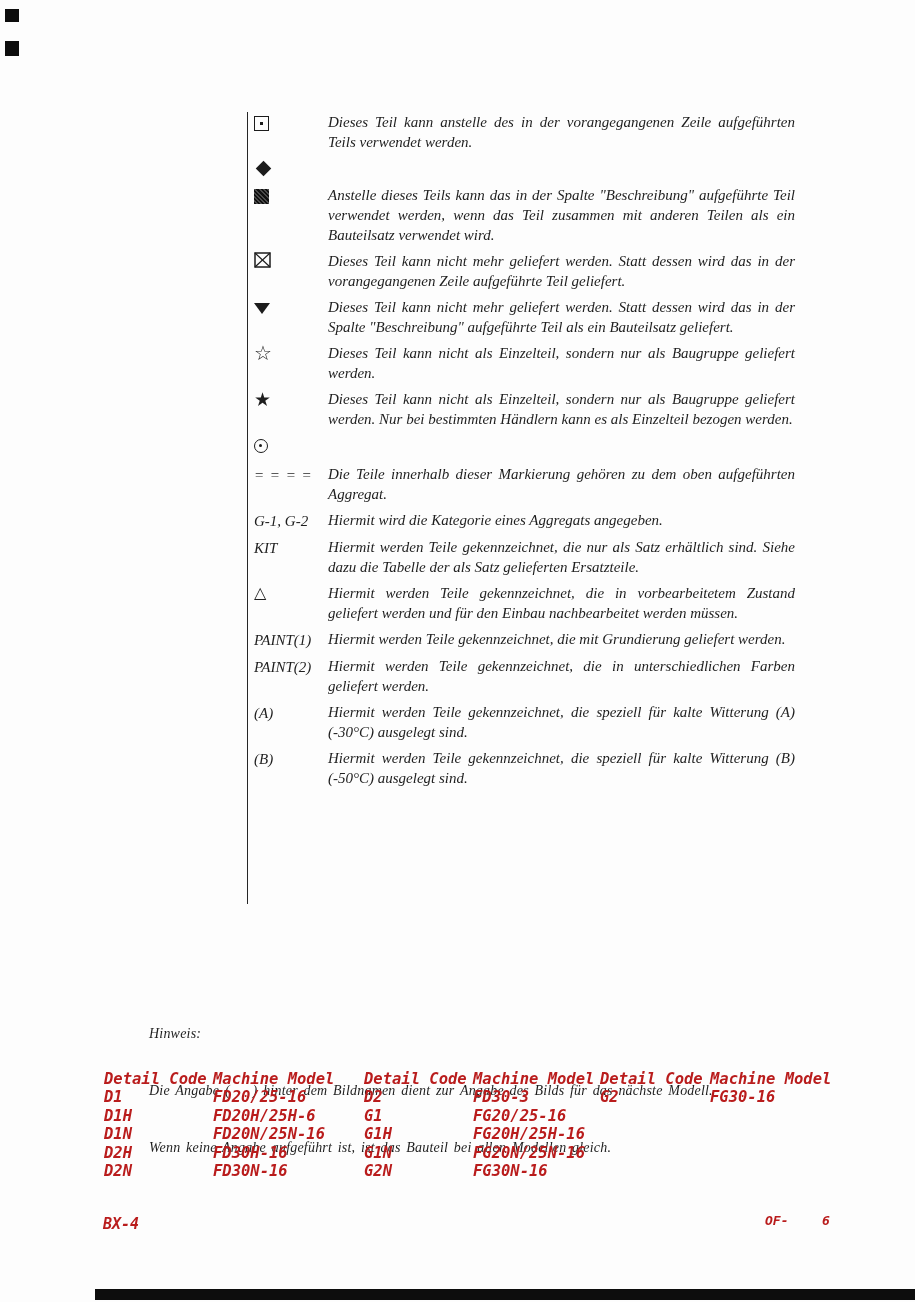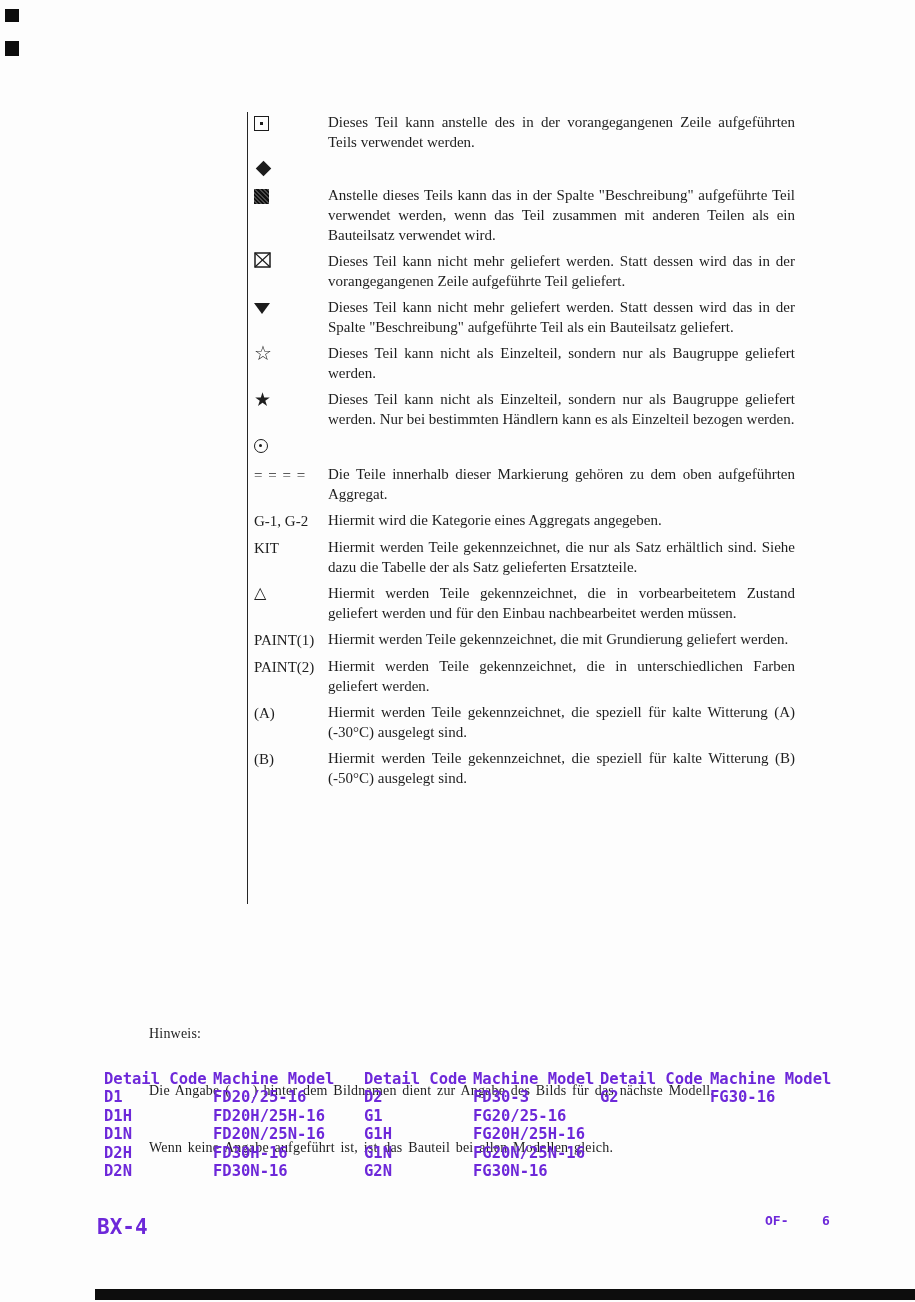--- a/index.html
+++ b/index.html
@@ -4,20 +4,21 @@
 <style>
   html,body{margin:0;padding:0;background:#e8e8e8;}
   .page{
     position:relative;
     width:915px;height:1302px;
     background:#fdfdfd;
     font-family:"Liberation Serif","DejaVu Serif",serif;
     color:#1e1e1e;
     overflow:hidden;
     margin:0 auto;
+    font-style:italic;
   }
   
   .scan-mark{position:absolute;background:#0d0d0d;}
   .mark1{left:5px;top:9px;width:14px;height:13px;}
   .mark2{left:5px;top:41px;width:14px;height:15px;}
   .edge-bar{left:95px;top:1289px;width:820px;height:11px;}
 
   
   .legend{
     position:absolute;left:247px;top:112px;width:556px;
@@ -53,30 +54,30 @@
   .equals{letter-spacing:1px;}
 
   
   .note{
     position:absolute;left:149px;top:986px;
     font-size:14px;line-height:19px;letter-spacing:0.2px;word-spacing:2px;
     white-space:pre;
   }
 
   
-  .mono{font-family:"DejaVu Sans Mono","Liberation Mono",monospace;font-weight:bold;color:#6d28d9;}
+  .mono{font-family:"DejaVu Sans Mono","Liberation Mono",monospace;font-weight:bold;color:#b91c1c;}
   .mgroup{position:absolute;top:1070px;font-size:15.5px;line-height:18.4px;}
   .mgroup .trow{display:flex;}
   .g1{left:104px;} .g2{left:364px;} .g3{left:600px;}
   .g1 .ccode,.g2 .ccode{width:109px;flex:0 0 109px;}
   .g3 .ccode{width:110px;flex:0 0 110px;}
   .cmodel{white-space:nowrap;}
 
   
-  .footer-left{position:absolute;left:97px;top:1215px;font-size:21px;}
+  .footer-left{position:absolute;left:103px;top:1215px;font-size:15px;}
   .footer-right{position:absolute;left:765px;top:1213px;font-size:13px;}
   .footer-right .pgnum{position:absolute;left:57px;top:0;}
 </style>
 </head>
 <body>
 
 <div class="page">
 
   <div class="scan-mark mark1"></div>
   <div class="scan-mark mark2"></div>
@@ -180,21 +181,21 @@
     <div class="trow">
       <span class="ccode">Detail Code</span>
       <span class="cmodel">Machine Model</span>
     </div>
     <div class="trow">
       <span class="ccode">D1</span>
       <span class="cmodel">FD20/25-16</span>
     </div>
     <div class="trow">
       <span class="ccode">D1H</span>
-      <span class="cmodel">FD20H/25H-16</span>
+      <span class="cmodel">FD20H/25H-6</span>
     </div>
     <div class="trow">
       <span class="ccode">D1N</span>
       <span class="cmodel">FD20N/25N-16</span>
     </div>
     <div class="trow">
       <span class="ccode">D2H</span>
       <span class="cmodel">FD30H-16</span>
     </div>
     <div class="trow">

